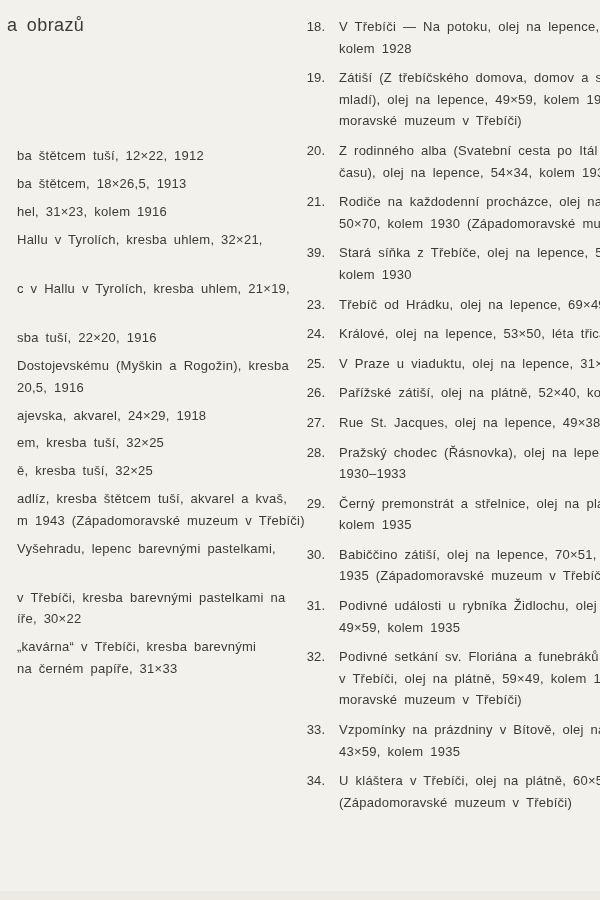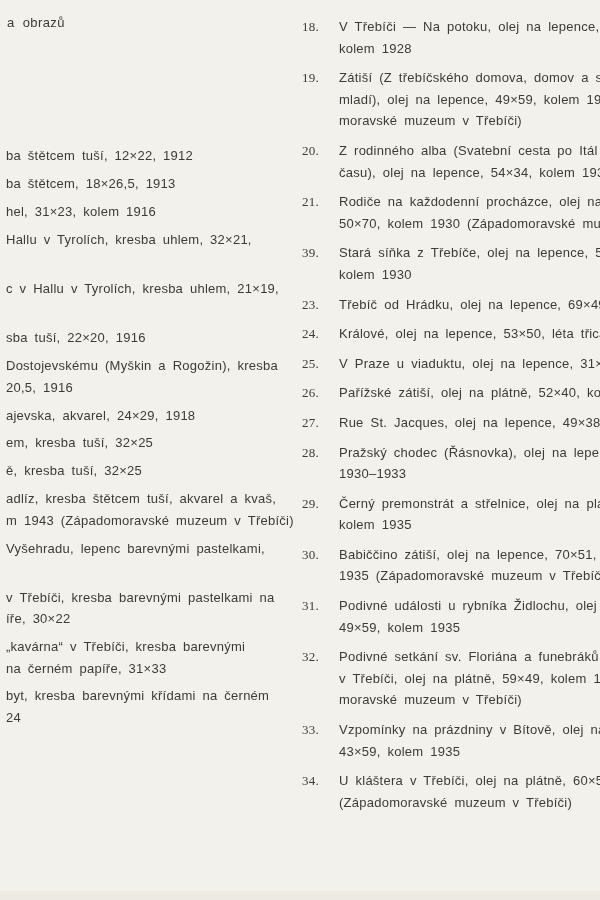--- a/index.html
+++ b/index.html
@@ -4,30 +4,30 @@
 <style>
   html,body{margin:0;padding:0;}
   body{width:600px;height:900px;overflow:hidden;}
   .page{
     position:relative;width:600px;height:900px;overflow:hidden;
     background:#f2f1ec;color:#3c3b37;
     font-family:"Liberation Sans","DejaVu Sans",sans-serif;
   }
   .header{
     position:absolute;left:7px;top:15px;
-    font-size:13px;letter-spacing:.4px;word-spacing:4px;
+    font-size:18px;letter-spacing:.4px;word-spacing:4px;
   }
   .col{position:absolute;}
-  .col-left{left:6px;top:145px;width:300px;}
+  .col-left{left:17px;top:145px;width:300px;}
   .col-right{left:302px;top:16px;width:345px;}
   .entry{margin-bottom:6.5px;}
   .col-right .entry{margin-bottom:8px;display:flex;align-items:flex-start;}
   .num{
-    flex:0 0 28px;width:28px;text-align:left;
-    font-size:13px;line-height:21.6px;letter-spacing:.2px;font-family:Liberation Serif, serif;
+    flex:0 0 28px;width:28px;text-align:center;
+    font-size:13px;line-height:21.6px;letter-spacing:.2px;
   }
   .col-right .lines{flex:1;margin-left:9px;min-width:0;}
   .line{
     font-size:13px;line-height:21.4px;min-height:21.4px;
     white-space:nowrap;letter-spacing:.25px;word-spacing:3px;
   }
   .col-right .line{line-height:21.6px;min-height:21.6px;}
   .bottom-shade{
     position:absolute;left:0;right:0;bottom:0;height:9px;
     background:#eceae3;
@@ -132,26 +132,20 @@
           <div class="line">na černém papíře, 31×33</div>
         </div>
       </div>
 
 
       <div class="entry">
         <div class="lines">
         </div>
       </div>
 
-      <div class="entry">
-        <div class="lines">
-          <div class="line">byt, kresba barevnými křídami na černém</div>
-          <div class="line">24</div>
-        </div>
-      </div>
     </div>
 
   <div class="col col-right">
 
       <div class="entry">
         <div class="num">18.</div>
         <div class="lines">
           <div class="line">V Třebíči — Na potoku, olej na lepence, 3</div>
           <div class="line">kolem 1928</div>
         </div>

